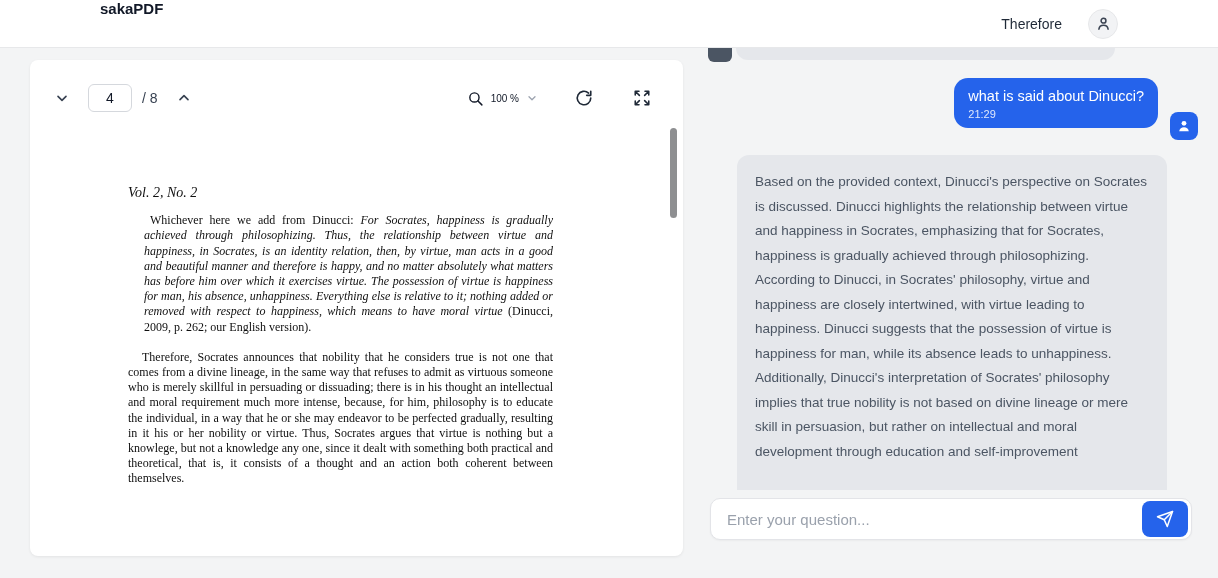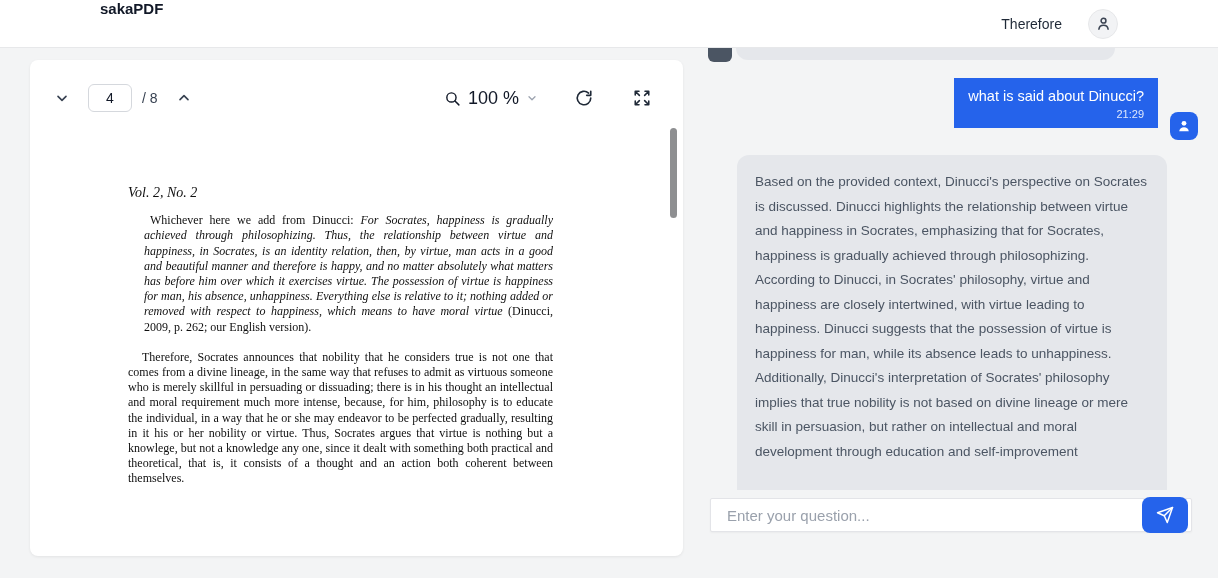--- a/index.html
+++ b/index.html
@@ -45,21 +45,21 @@
     width:24px;height:24px;cursor:pointer;color:#374151;
   }
   .page-input{
     width:44px;height:28px;margin:0 10px 0 14px;
     border:1px solid #d5d8dd;border-radius:6px;
     text-align:center;font-size:14px;color:#111827;outline:none;
     font-family:"Liberation Sans",sans-serif;
   }
   .page-total{font-size:14px;color:#374151;margin-right:14px;}
   .tb-right{margin-left:auto;display:flex;align-items:center;gap:34px;}
-  .zoom-group{display:flex;align-items:center;gap:7px;font-size:18px;color:#111827;cursor:pointer;}
+  .zoom-group{display:flex;align-items:center;gap:7px;font-size:10px;color:#111827;cursor:pointer;}
   .zoom-group .caret{color:#9ca3af;display:flex;}
 
   
   .doc{
     margin-top:73px;padding:0 130px 0 98px;
     font-family:"Liberation Serif",serif;color:#0f0f0f;
     font-size:12px;line-height:15.2px;
   }
   .running-head{
     display:flex;justify-content:space-between;gap:24px;
@@ -83,41 +83,41 @@
     position:absolute;left:8px;top:-10px;width:24px;height:24px;
     border-radius:6px;background:#4b5563;
   }
   .prev-msg-bubble{
     position:absolute;left:36px;top:-14px;width:379px;height:26px;
     background:var(--bubble);border-radius:0 0 12px 12px;
   }
 
   .user-msg-bubble{
     position:absolute;right:60px;top:30px;
-    background:var(--accent);color:#fff;border-radius:0;
+    background:var(--accent);color:#fff;border-radius:14px;
     padding:10px 14px 8px 14px;
   }
   .user-msg-text{font-size:14.5px;white-space:nowrap;}
-  .user-msg-time{font-size:11px;text-align:right;margin-top:4px;color:rgba(255,255,255,.85);}
+  .user-msg-time{font-size:11px;text-align:left;margin-top:4px;color:rgba(255,255,255,.85);}
   .user-msg-avatar{
     position:absolute;right:20px;top:64px;width:28px;height:28px;
     border-radius:8px;background:var(--accent);
     display:flex;align-items:center;justify-content:center;
   }
 
   .ai-msg-bubble{
     position:absolute;left:37px;top:107px;width:430px;height:335px;
     background:var(--bubble);border-radius:12px 12px 0 0;
     padding:15px 18px;overflow:hidden;
   }
   .ai-msg-text{font-size:13.5px;line-height:24.5px;color:#4b5563;}
 
   .chat-input-bar{
-    position:absolute;left:10px;right:26px;top:450px;height:34px;
-    background:#fff;border:1px solid #e3e4e8;border-radius:2px;
+    position:absolute;left:10px;right:26px;top:450px;height:42px;
+    background:#fff;border:1px solid #e3e4e8;border-radius:10px;
     display:flex;align-items:center;box-shadow:0 1px 2px rgba(0,0,0,.04);
   }
   .chat-input{
     flex:1;border:none;outline:none;background:transparent;
     padding:0 16px;font-size:15px;color:#111827;
     font-family:"Liberation Sans",sans-serif;
   }
   .chat-input::placeholder{color:#9aa1ac;}
   .send-button{
     width:46px;height:36px;margin-right:3px;border:none;border-radius:8px;

